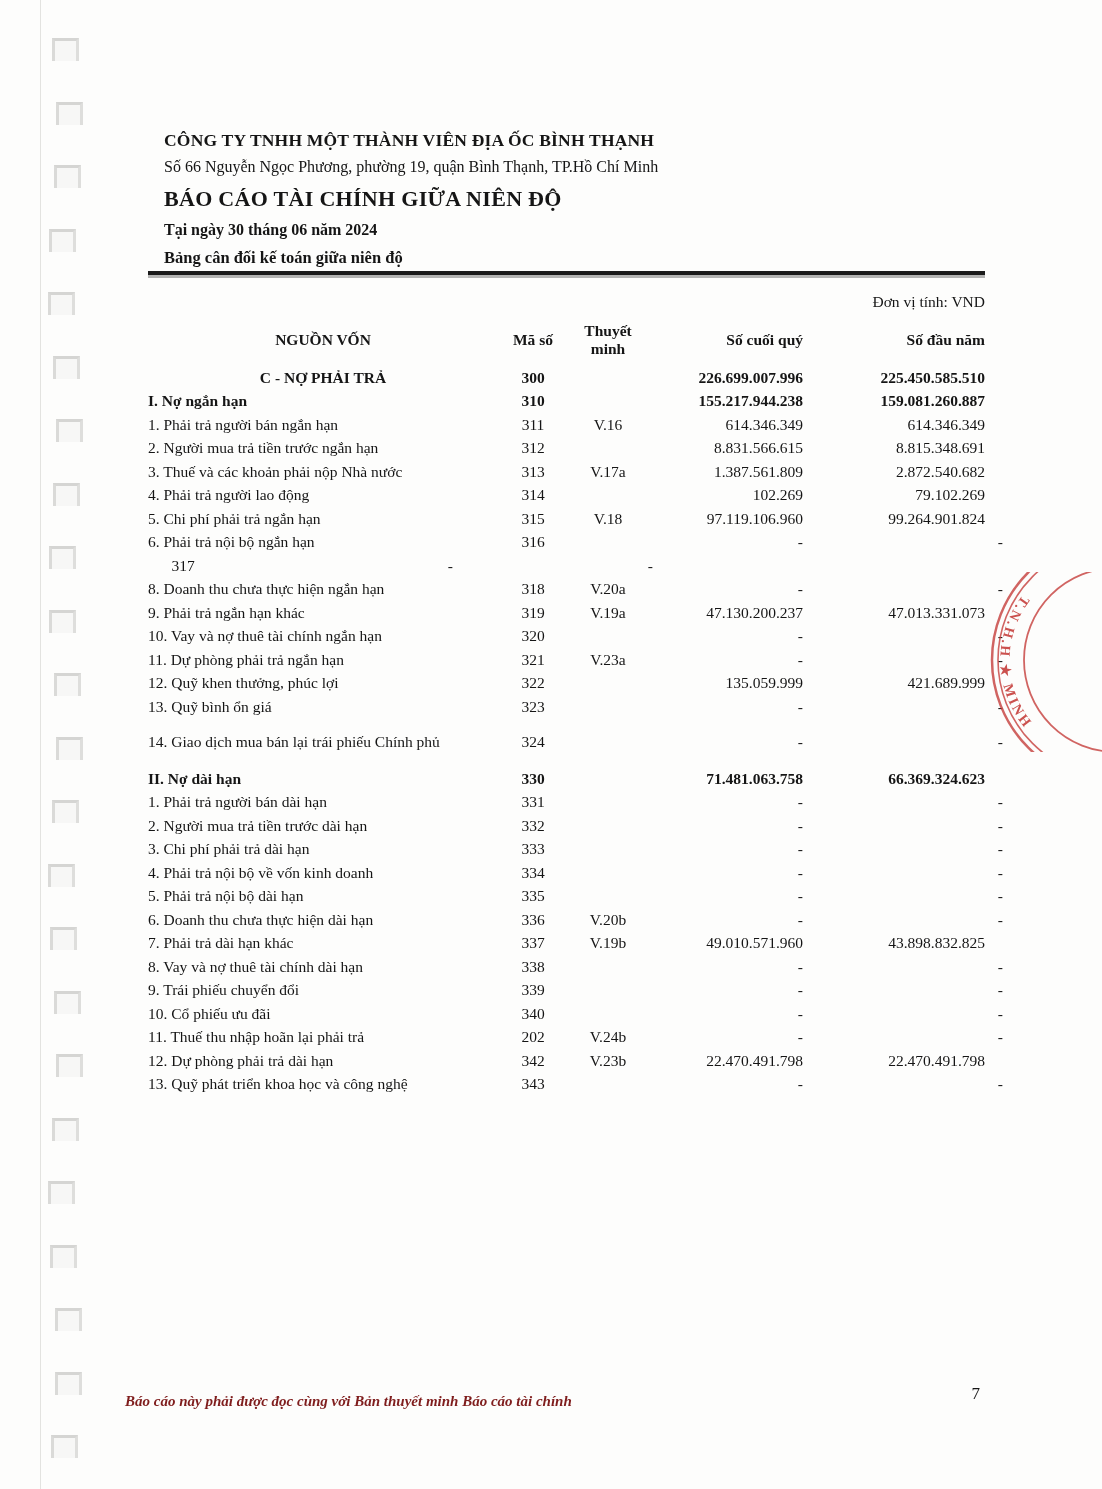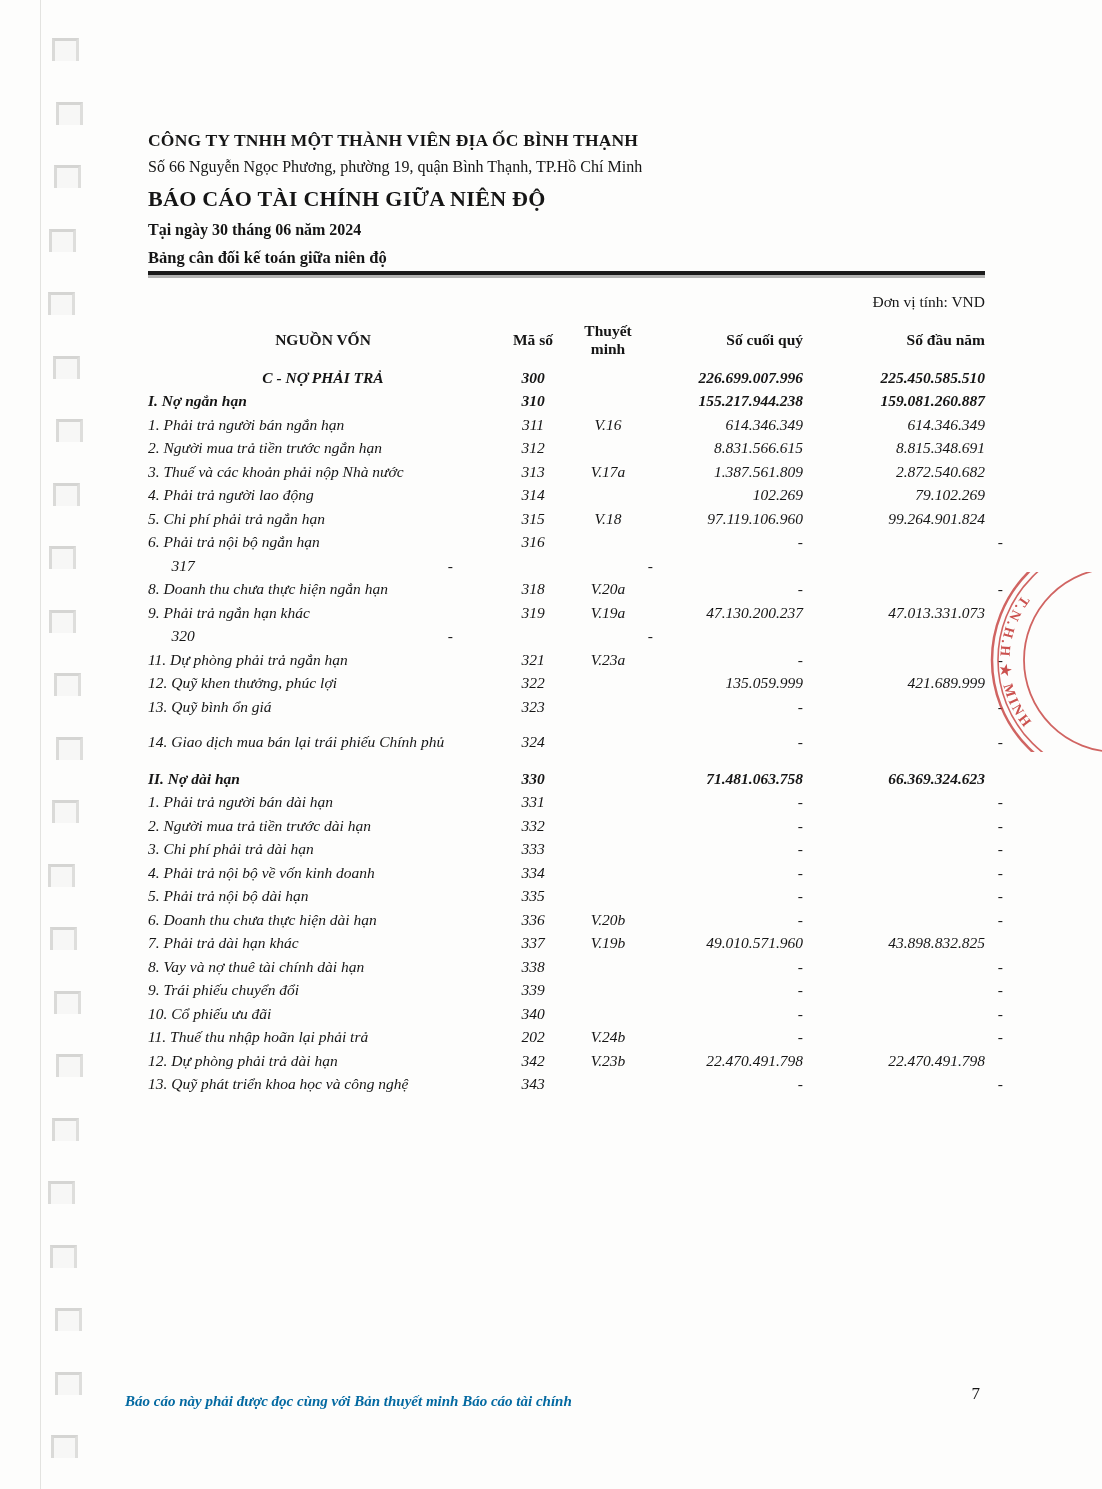--- a/index.html
+++ b/index.html
@@ -20,21 +20,21 @@
   .binder-mark{
     position:absolute;
     width:21px;height:20px;
     border-top:3px solid #cfcfcd;
     border-left:3px solid #d4d4d2;
     border-right:3px solid #d9d9d7;
     background:#f7f7f5;
     opacity:.85;
   }
   
-  .hdr{position:absolute;left:148px;}
+  .hdr{position:absolute;left:164px;}
   .company{top:130px;font-size:17.5px;font-weight:bold;letter-spacing:.2px;}
   .address{top:158px;font-size:16px;}
   .rpt-title{top:186px;font-size:22px;font-weight:bold;letter-spacing:.3px;}
   .rpt-date{top:221px;font-size:16px;font-weight:600;}
   .stmt-title{top:248px;font-size:16.5px;font-weight:bold;}
   .thick-rule{
     position:absolute;left:148px;top:271px;width:837px;height:4px;
     background:#1b1b1b;
     box-shadow:0 3px 0 rgba(40,40,40,.35);
   }
@@ -45,28 +45,28 @@
   
   .tbl{position:absolute;left:148px;top:314px;width:837px;font-size:15.5px;}
   .thead{display:flex;align-items:center;font-weight:bold;min-height:52px;}
   .c-label{width:350px;flex:none;}
   .c-code{width:70px;flex:none;text-align:center;}
   .c-note{width:80px;flex:none;text-align:center;}
   .c-end{width:155px;flex:none;text-align:right;}
   .c-begin{width:182px;flex:none;text-align:right;}
   .thead .c-label{text-align:center;}
   .thead .c-note{line-height:1.15;}
-  .rows .row{display:flex;align-items:center;min-height:23.5px;line-height:20px;font-style:italic;}
+  .rows .row{display:flex;align-items:center;min-height:23.5px;line-height:20px;}
   .row.bold{font-weight:bold;}
   .row .c-label.centered{text-align:center;}
   .cell-dash{padding-right:18px;}
   
   .footer-note{
     position:absolute;left:125px;top:1393px;
-    font-size:15px;font-style:italic;font-weight:600;color:#0369a1;
+    font-size:15px;font-style:italic;font-weight:600;color:#7f1d1d;
   }
   .page-num{
     position:absolute;left:930px;top:1384px;width:50px;
     font-size:17px;text-align:right;
   }
   
   .stamp{position:absolute;left:985px;top:572px;width:117px;height:180px;}
 </style>
 </head>
 <body>
@@ -186,20 +186,21 @@
           <div class="c-begin cell-dash">-</div>
         </div>
         <div class="row">
           <div class="c-label">9. Phải trả ngắn hạn khác</div>
           <div class="c-code">319</div>
           <div class="c-note">V.19a</div>
           <div class="c-end">47.130.200.237</div>
           <div class="c-begin">47.013.331.073</div>
         </div>
         <div class="row">
+          <div class="c-label">10. Vay và nợ thuê tài chính ngắn hạn</div>
           <div class="c-code">320</div>
           <div class="c-note"></div>
           <div class="c-end cell-dash">-</div>
           <div class="c-begin cell-dash">-</div>
         </div>
         <div class="row">
           <div class="c-label">11. Dự phòng phải trả ngắn hạn</div>
           <div class="c-code">321</div>
           <div class="c-note">V.23a</div>
           <div class="c-end cell-dash">-</div>

